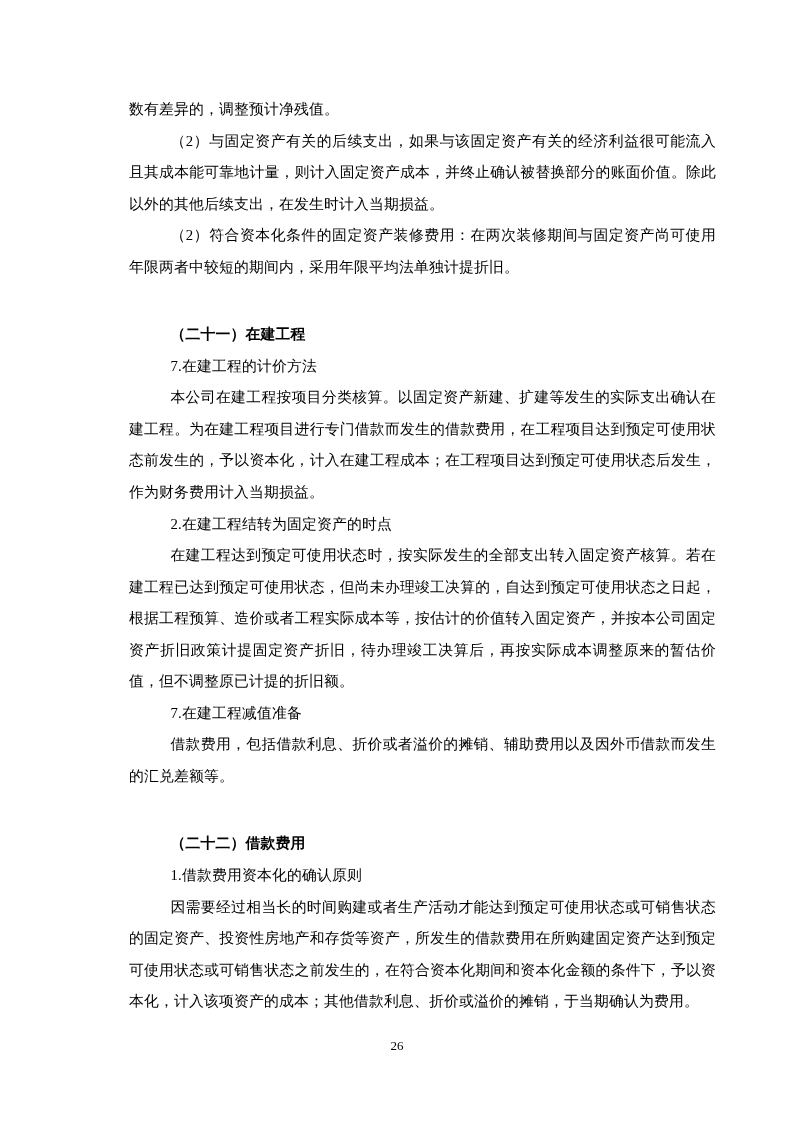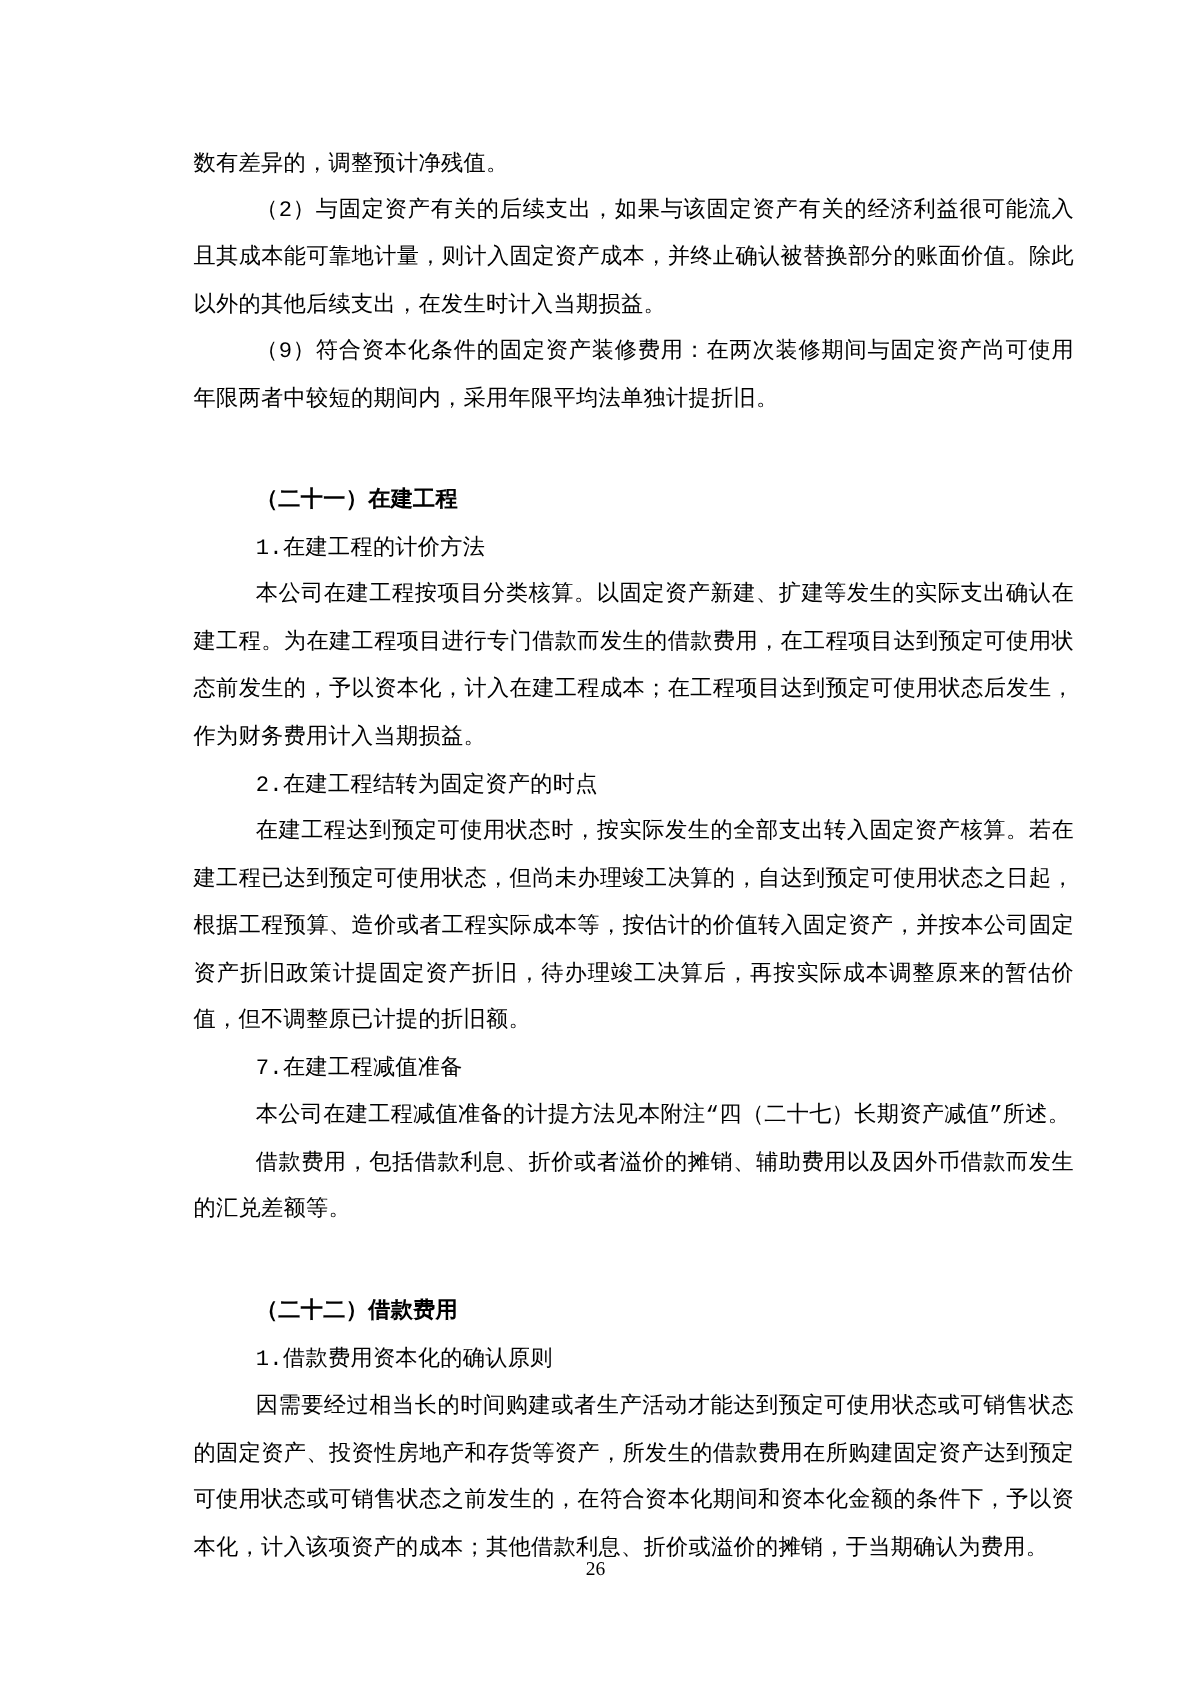--- a/index.html
+++ b/index.html
@@ -24,47 +24,46 @@
     padding-top: 94px;
   }
   p.doc-par {
     font-size: 14.8px;
     line-height: 31.55px;
     text-align: justify;
     text-justify: inter-ideograph;
     color: #000000;
     letter-spacing: 0.2px;
   }
-  p.doc-par.indent { text-indent: 2.8em; font-family: Liberation Mono, monospace; }
+  p.doc-par.indent { text-indent: 2.8em; }
   p.doc-par.heading { font-weight: bold; margin-top: 36px; }
   .footer {
     position: absolute;
     top: 1038px;
     left: 0;
     width: 100%;
     text-align: center;
     font-size: 13px;
     line-height: 16px;
     color: #000000;
   }
 </style>
 </head>
 <body>
 
 <div class="page">
   <div class="text-block">
     <p class="doc-par">数有差异的，调整预计净残值。</p>
     <p class="doc-par indent">（2）与固定资产有关的后续支出，如果与该固定资产有关的经济利益很可能流入且其成本能可靠地计量，则计入固定资产成本，并终止确认被替换部分的账面价值。除此以外的其他后续支出，在发生时计入当期损益。</p>
-    <p class="doc-par indent">（9）符合资本化条件的固定资产装修费用：在两次装修期间与固定资产尚可使用年限两者中较短的期间内，采用年限平均法单独计提折旧。</p>
+    <p class="doc-par indent">（2）符合资本化条件的固定资产装修费用：在两次装修期间与固定资产尚可使用年限两者中较短的期间内，采用年限平均法单独计提折旧。</p>
     <p class="doc-par indent heading">（二十一）在建工程</p>
-    <p class="doc-par indent">1.在建工程的计价方法</p>
+    <p class="doc-par indent">7.在建工程的计价方法</p>
     <p class="doc-par indent">本公司在建工程按项目分类核算。以固定资产新建、扩建等发生的实际支出确认在建工程。为在建工程项目进行专门借款而发生的借款费用，在工程项目达到预定可使用状态前发生的，予以资本化，计入在建工程成本；在工程项目达到预定可使用状态后发生，作为财务费用计入当期损益。</p>
     <p class="doc-par indent">2.在建工程结转为固定资产的时点</p>
     <p class="doc-par indent">在建工程达到预定可使用状态时，按实际发生的全部支出转入固定资产核算。若在建工程已达到预定可使用状态，但尚未办理竣工决算的，自达到预定可使用状态之日起，根据工程预算、造价或者工程实际成本等，按估计的价值转入固定资产，并按本公司固定资产折旧政策计提固定资产折旧，待办理竣工决算后，再按实际成本调整原来的暂估价值，但不调整原已计提的折旧额。</p>
     <p class="doc-par indent">7.在建工程减值准备</p>
-    <p class="doc-par indent">本公司在建工程减值准备的计提方法见本附注“四（二十七）长期资产减值”所述。</p>
     <p class="doc-par indent">借款费用，包括借款利息、折价或者溢价的摊销、辅助费用以及因外币借款而发生的汇兑差额等。</p>
     <p class="doc-par indent heading">（二十二）借款费用</p>
     <p class="doc-par indent">1.借款费用资本化的确认原则</p>
     <p class="doc-par indent">因需要经过相当长的时间购建或者生产活动才能达到预定可使用状态或可销售状态的固定资产、投资性房地产和存货等资产，所发生的借款费用在所购建固定资产达到预定可使用状态或可销售状态之前发生的，在符合资本化期间和资本化金额的条件下，予以资本化，计入该项资产的成本；其他借款利息、折价或溢价的摊销，于当期确认为费用。</p>
   </div>
   <div class="footer">26</div>
 </div>
 
 </body></html>

